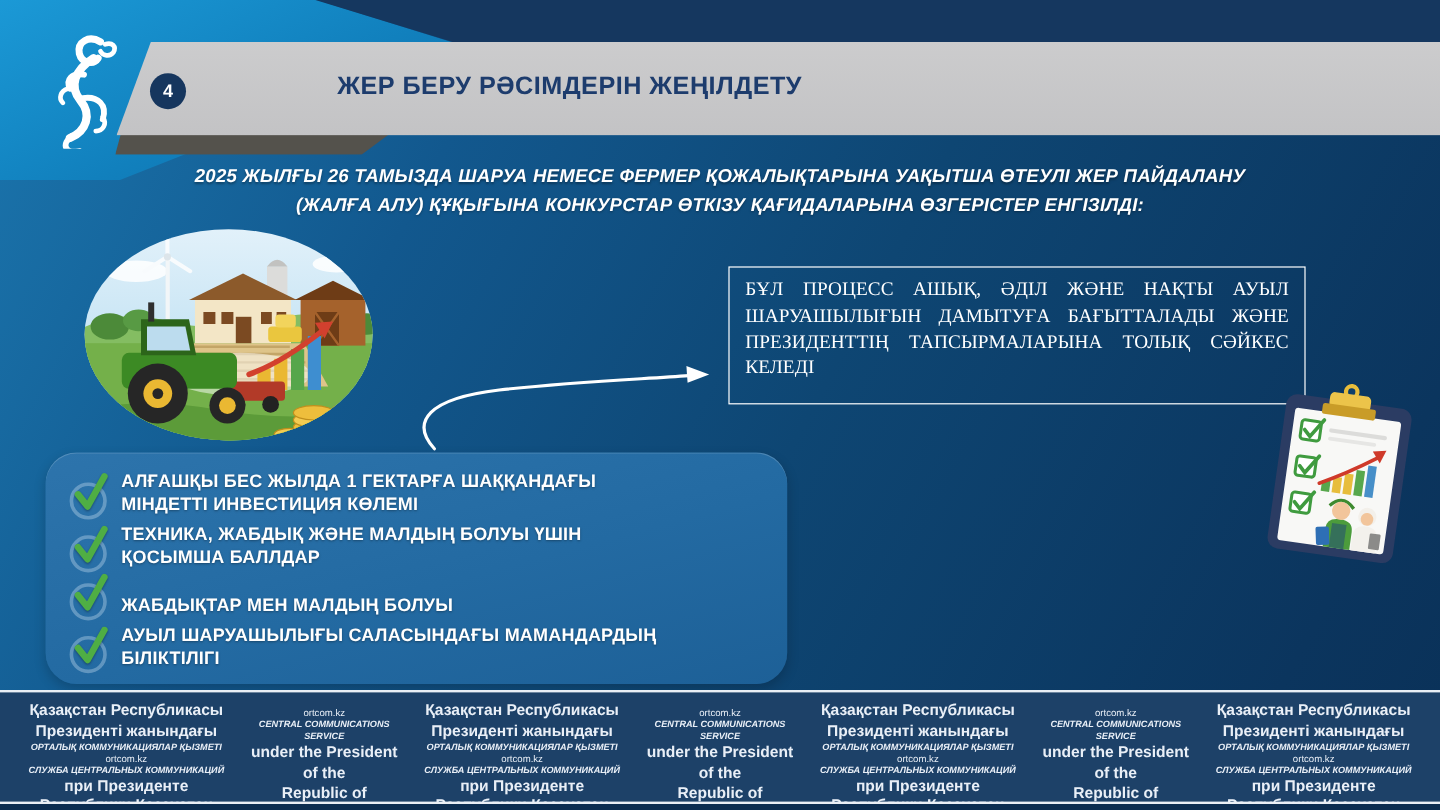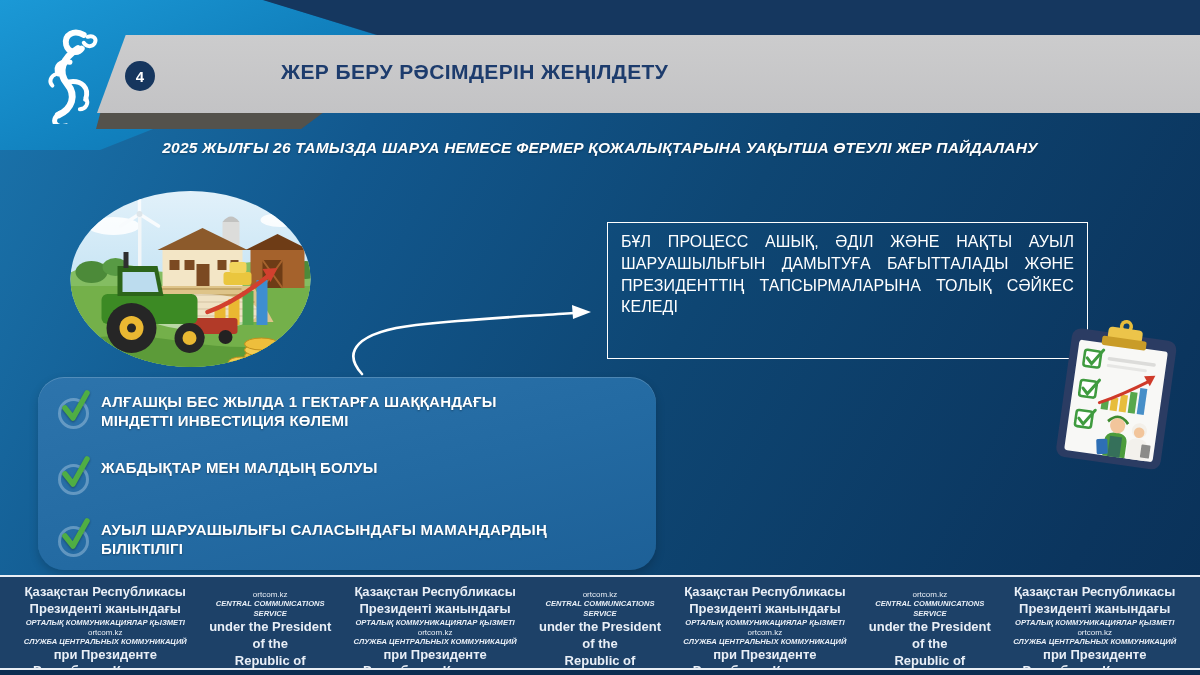--- a/index.html
+++ b/index.html
@@ -26,29 +26,29 @@
   .emblem{position:absolute;left:27px;top:24px;width:88px;height:100px;z-index:6;}
   
   .subtitle{position:absolute;left:80px;right:80px;top:136px;z-index:5;text-align:center;color:#fff;
     font-style:italic;font-weight:bold;font-size:15.5px;line-height:1.55;letter-spacing:.2px;
     text-shadow:0 1px 2px rgba(0,0,0,.35);}
   
   .farm{position:absolute;left:63px;top:190px;width:255px;height:180px;z-index:5;}
   
   .connector{position:absolute;left:0;top:0;width:1200px;height:675px;z-index:6;pointer-events:none;}
   
-  .callout{position:absolute;left:607px;top:222px;width:481px;height:137px;z-index:6;box-sizing:border-box;
+  .callout{position:absolute;left:607px;top:222px;width:481px;height:115px;z-index:6;box-sizing:border-box;
     border:1.5px solid #fff;padding:8px 13px;color:#fff;
-    font-family:Liberation Sans, sans-serif;font-size:16px;line-height:1.36;text-align:justify;letter-spacing:.1px;}
+    font-family:Liberation Serif, serif;font-size:16px;line-height:1.36;text-align:justify;letter-spacing:.1px;}
   
   .panel{position:absolute;left:38px;top:377px;width:618px;height:193px;z-index:6;border-radius:26px;
     background:linear-gradient(165deg,#2d74ac 0%,#236aa2 55%,#1d6097 100%);
     box-shadow:inset 0 1px 0 rgba(255,255,255,.18),0 4px 10px rgba(0,0,0,.18);
     box-sizing:border-box;padding:15px 18px 12px 20px;display:flex;flex-direction:column;justify-content:space-between;}
-  .item{display:flex;align-items:flex-start;}
+  .item{display:flex;align-items:flex-end;}
   .check{width:30px;height:34px;position:relative;flex:none;margin-right:13px;}
   .check::before{content:'';position:absolute;left:0;top:6px;width:25px;height:25px;border:3px solid rgba(198,222,240,.38);border-radius:50%;}
   .check svg{position:absolute;left:2px;top:-2px;filter:drop-shadow(0 1px 1px rgba(0,0,0,.35));}
   .item-text{max-width:452px;font-size:15px;font-weight:bold;line-height:1.28;letter-spacing:.2px;color:#fff;
     text-shadow:0 1px 2px rgba(0,0,0,.35);}
   
   .clipboard{position:absolute;left:1048px;top:318px;width:140px;height:152px;z-index:7;transform:rotate(8deg);}
   
   .footer{position:absolute;left:0;right:0;top:575px;bottom:0;z-index:8;background:#1d4168;border-top:2px solid #e9eef5;}
   .footer::before{content:'';position:absolute;left:0;right:0;bottom:5px;height:2px;background:#e9eef5;}
@@ -82,20 +82,21 @@
       <path d="M60 74 C64 80 60 86 54 86" stroke-width="4"></path>
       <path d="M30 50 C24 52 22 58 26 62" stroke-width="4"></path>
     </g>
   </svg>
 
   <div class="slide-number">4</div>
   <div class="page-title">ЖЕР БЕРУ РӘСІМДЕРІН ЖЕҢІЛДЕТУ</div>
 
   <div class="subtitle">
     <span>2025 ЖЫЛҒЫ 26 ТАМЫЗДА ШАРУА НЕМЕСЕ ФЕРМЕР ҚОЖАЛЫҚТАРЫНА УАҚЫТША ӨТЕУЛІ ЖЕР ПАЙДАЛАНУ</span><br>
+    <span>(ЖАЛҒА АЛУ) ҚҰҚЫҒЫНА КОНКУРСТАР ӨТКІЗУ ҚАҒИДАЛАРЫНА ӨЗГЕРІСТЕР ЕНГІЗІЛДІ:</span>
   </div>
 
   <svg class="farm" viewBox="0 0 250 180">
     <defs>
       <clipPath id="cpFarm">
           <ellipse cx="125" cy="89" rx="120" ry="88"></ellipse>
         </clipPath>
       <linearGradient id="gSky" x1="0" y1="0" x2="0" y2="1">
         <stop offset="0" stop-color="#e2f1fa"></stop>
           <stop offset="1" stop-color="#aed9ef"></stop>
@@ -182,20 +183,28 @@
           </svg>
       </span>
       <span class="item-text">АЛҒАШҚЫ БЕС ЖЫЛДА 1 ГЕКТАРҒА ШАҚҚАНДАҒЫ МІНДЕТТІ ИНВЕСТИЦИЯ КӨЛЕМІ</span>
     </div>
     <div class="item">
       <span class="check">
         <svg width="30" height="34" viewBox="0 0 30 34">
             <path d="M5 18 L13 28 L27 3" stroke="#4fae44" stroke-width="5.5" fill="none" stroke-linecap="round" stroke-linejoin="round"></path>
           </svg>
       </span>
+      <span class="item-text">ТЕХНИКА, ЖАБДЫҚ ЖӘНЕ МАЛДЫҢ БОЛУЫ ҮШІН ҚОСЫМША БАЛЛДАР</span>
+    </div>
+    <div class="item">
+      <span class="check">
+        <svg width="30" height="34" viewBox="0 0 30 34">
+            <path d="M5 18 L13 28 L27 3" stroke="#4fae44" stroke-width="5.5" fill="none" stroke-linecap="round" stroke-linejoin="round"></path>
+          </svg>
+      </span>
       <span class="item-text">ЖАБДЫҚТАР МЕН МАЛДЫҢ БОЛУЫ</span>
     </div>
     <div class="item">
       <span class="check">
         <svg width="30" height="34" viewBox="0 0 30 34">
             <path d="M5 18 L13 28 L27 3" stroke="#4fae44" stroke-width="5.5" fill="none" stroke-linecap="round" stroke-linejoin="round"></path>
           </svg>
       </span>
       <span class="item-text">АУЫЛ ШАРУАШЫЛЫҒЫ САЛАСЫНДАҒЫ МАМАНДАРДЫҢ БІЛІКТІЛІГІ</span>
     </div>

